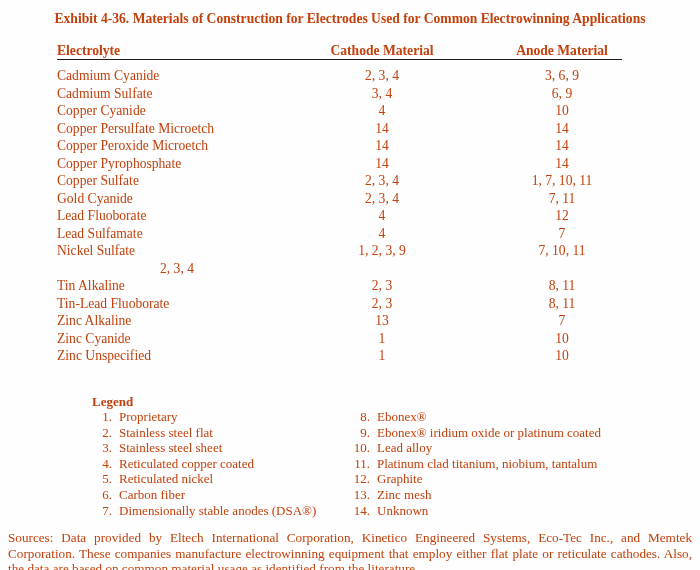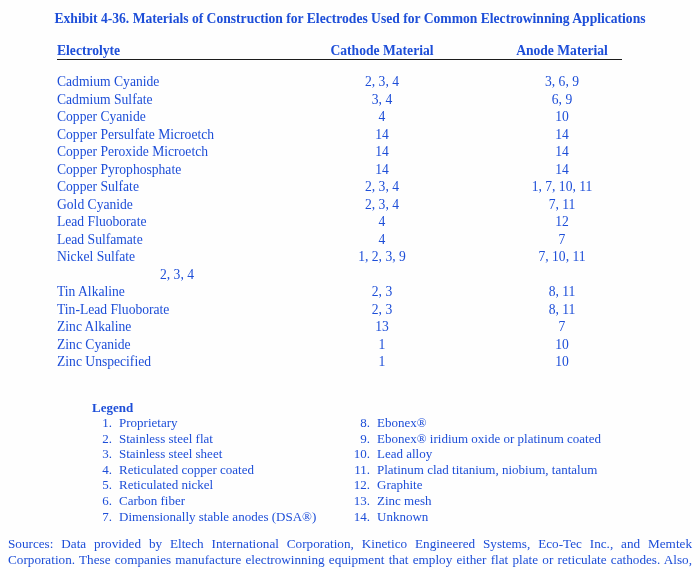--- a/index.html
+++ b/index.html
@@ -1,21 +1,21 @@
 <!DOCTYPE html>
 <html><head>
 <meta charset="utf-8">
 <style>
   html, body { margin: 0; padding: 0; background: #ffffff; }
   .page {
     width: 700px;
     height: 570px;
     background: #fefefe;
     font-family: "Liberation Serif", "DejaVu Serif", serif;
-    color: #1d4ed8;
+    color: #c2410c;
     overflow: hidden;
     box-sizing: border-box;
   }
   .exhibit-title {
     padding-top: 11px;
     text-align: center;
     font-weight: bold;
     font-size: 13.6px;
     line-height: 16px;
   }
@@ -24,21 +24,21 @@
     width: 565px;
     font-size: 13.6px;
   }
   .thead-row {
     display: flex;
     font-weight: bold;
     line-height: 17px;
     padding-bottom: 0;
     border-bottom: 1.6px solid #1c1c1c;
   }
-  .tbody { margin-top: 13px; }
+  .tbody { margin-top: 7px; }
   .trow { display: flex; line-height: 17.5px; }
   .col-electrolyte { width: 205px; text-align: left; }
   .col-cathode     { width: 240px; text-align: center; }
   .col-anode       { width: 120px; text-align: center; }
   .legend {
     margin: 29px 0 0 92px;
     font-size: 13px;
     line-height: 15.6px;
   }
   .legend-heading { font-weight: bold; }

